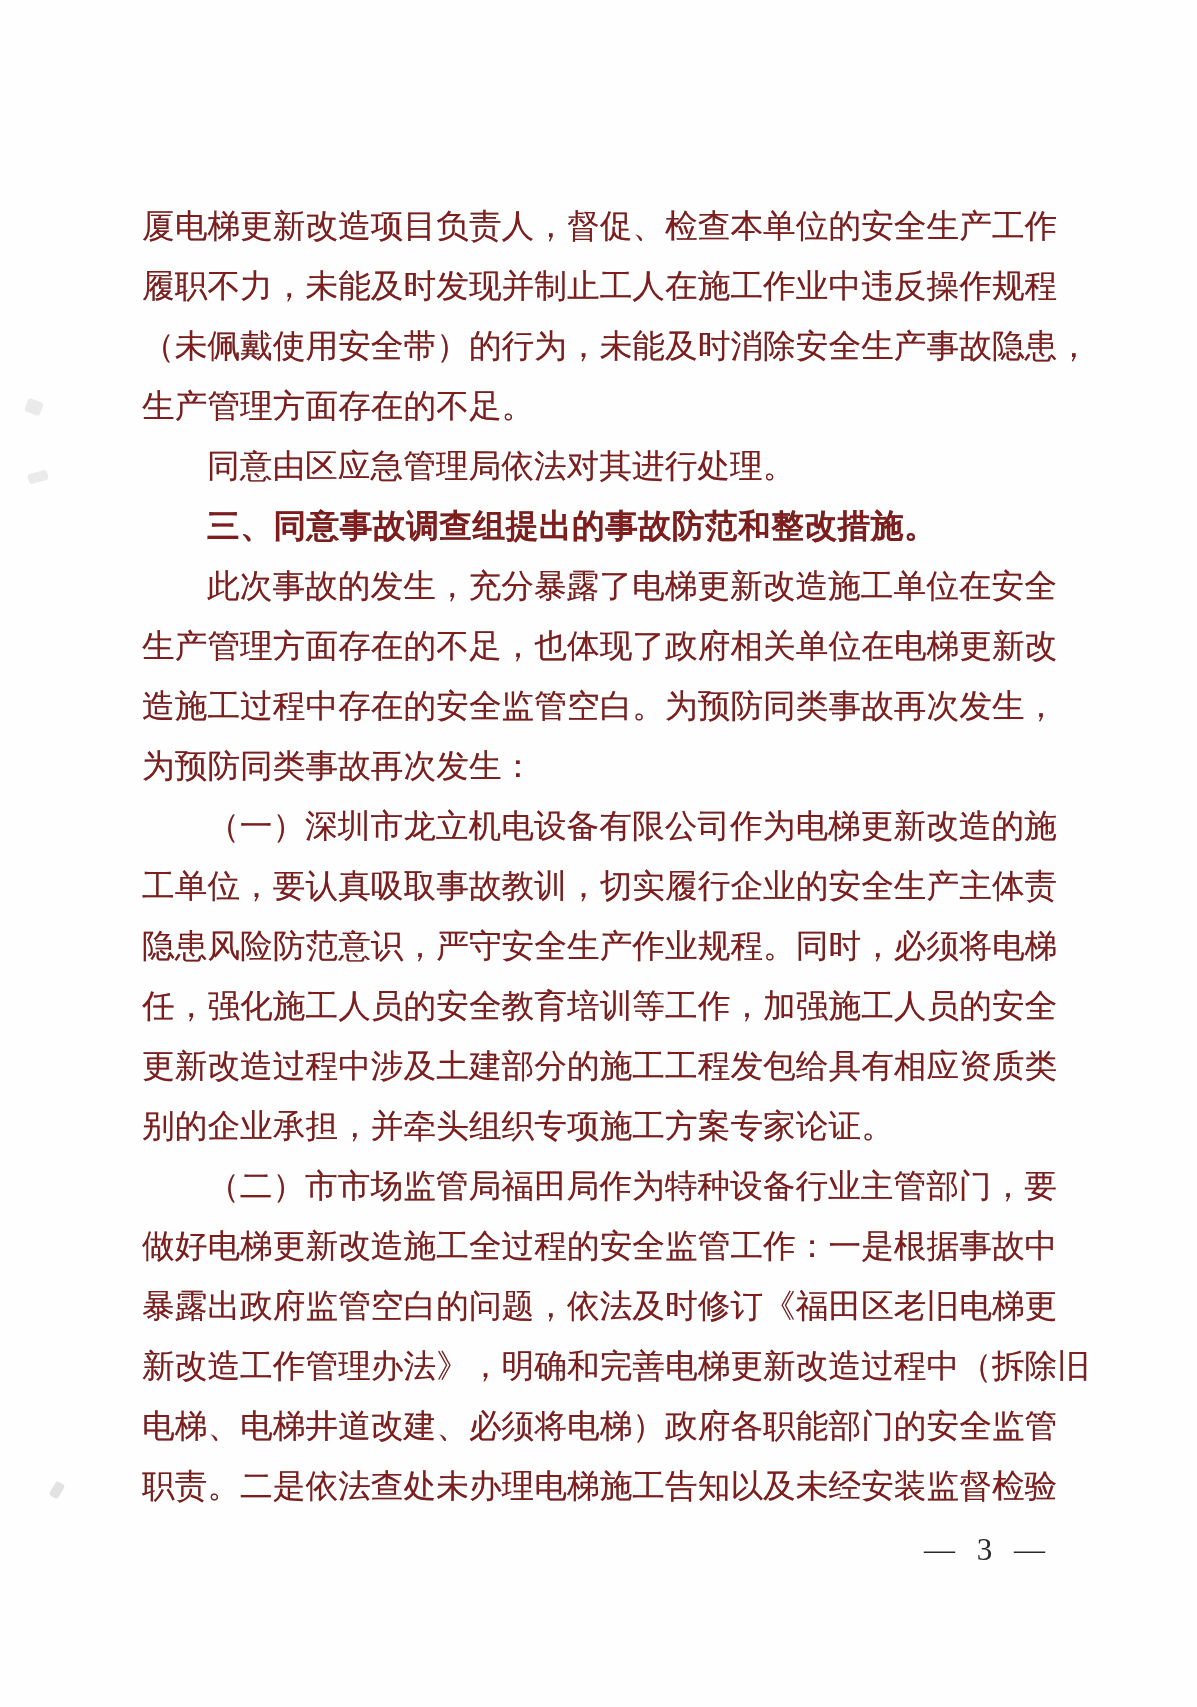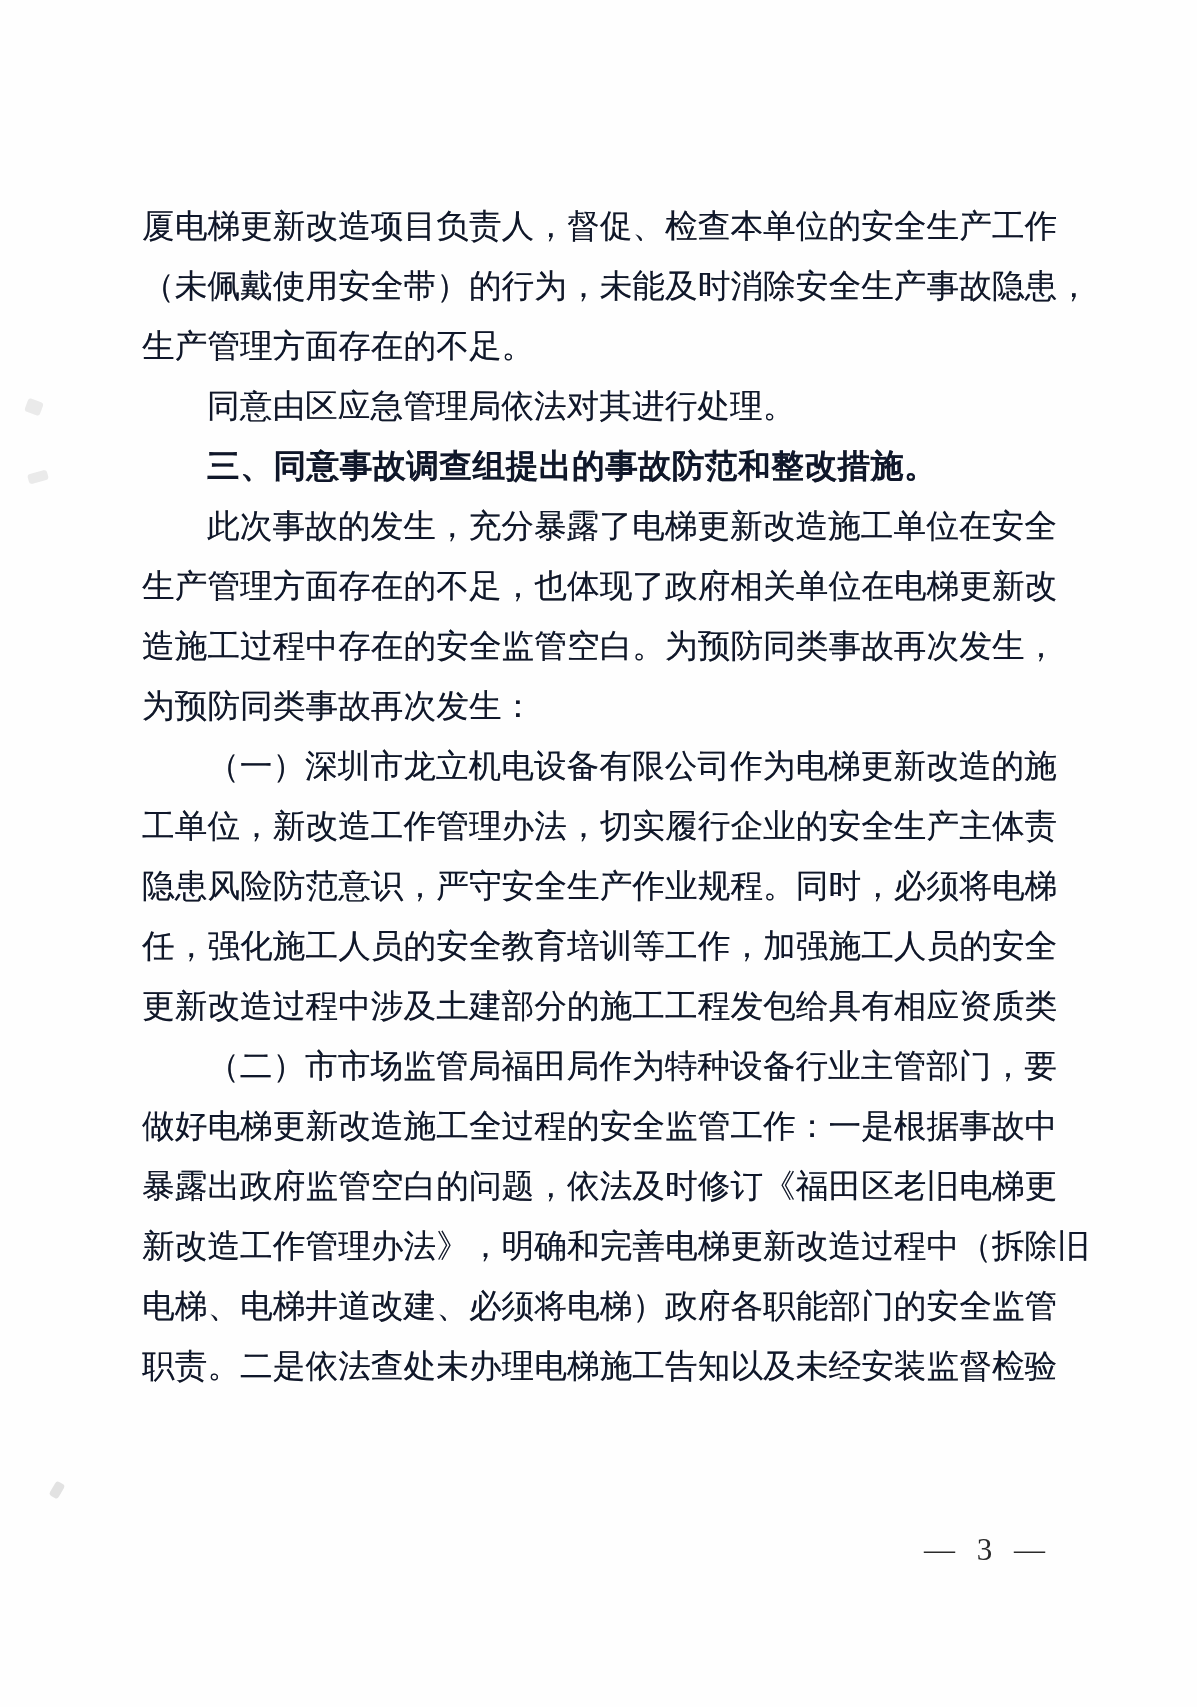--- a/index.html
+++ b/index.html
@@ -13,21 +13,21 @@
     height: 1707px;
     background: #fefefe;
     overflow: hidden;
     font-family: "Liberation Serif", serif;
   }
   .textblock {
     position: absolute;
     left: 142px;
     top: 196px;
     width: 922px;
-    color: #0f172a;
+    color: #7f1d1d;
     font-size: 32.7px;
     text-shadow: 0 0 0.5px rgba(20,20,20,0.45);
   }
   .line {
     height: 60px;
     line-height: 60px;
     white-space: nowrap;
   }
   .indent {
     padding-left: 65px;
@@ -62,33 +62,35 @@
 <body>
 
 <div class="page">
 
   <div class="speck speck-1"></div>
   <div class="speck speck-2"></div>
   <div class="speck speck-3"></div>
 
   <div class="textblock">
     <div class="line">厦电梯更新改造项目负责人，督促、检查本单位的安全生产工作</div>
+    <div class="line">履职不力，未能及时发现并制止工人在施工作业中违反操作规程</div>
     <div class="line">（未佩戴使用安全带）的行为，未能及时消除安全生产事故隐患，</div>
     <div class="line">生产管理方面存在的不足。</div>
     <div class="line indent">同意由区应急管理局依法对其进行处理。</div>
     <div class="line indent heading">三、同意事故调查组提出的事故防范和整改措施。</div>
     <div class="line indent">此次事故的发生，充分暴露了电梯更新改造施工单位在安全</div>
     <div class="line">生产管理方面存在的不足，也体现了政府相关单位在电梯更新改</div>
     <div class="line">造施工过程中存在的安全监管空白。为预防同类事故再次发生，</div>
     <div class="line">为预防同类事故再次发生：</div>
     <div class="line indent">（一）深圳市龙立机电设备有限公司作为电梯更新改造的施</div>
-    <div class="line">工单位，新改造工作管理办法，切实履行企业的安全生产主体责</div>
+    <div class="line">工单位，要认真吸取事故教训，切实履行企业的安全生产主体责</div>
     <div class="line">隐患风险防范意识，严守安全生产作业规程。同时，必须将电梯</div>
     <div class="line">任，强化施工人员的安全教育培训等工作，加强施工人员的安全</div>
     <div class="line">更新改造过程中涉及土建部分的施工工程发包给具有相应资质类</div>
+    <div class="line">别的企业承担，并牵头组织专项施工方案专家论证。</div>
     <div class="line indent">（二）市市场监管局福田局作为特种设备行业主管部门，要</div>
     <div class="line">做好电梯更新改造施工全过程的安全监管工作：一是根据事故中</div>
     <div class="line">暴露出政府监管空白的问题，依法及时修订《福田区老旧电梯更</div>
     <div class="line">新改造工作管理办法》，明确和完善电梯更新改造过程中（拆除旧</div>
     <div class="line">电梯、电梯井道改建、必须将电梯）政府各职能部门的安全监管</div>
     <div class="line">职责。二是依法查处未办理电梯施工告知以及未经安装监督检验</div>
   </div>
 
   <div class="page-number">— 3 —</div>
 

